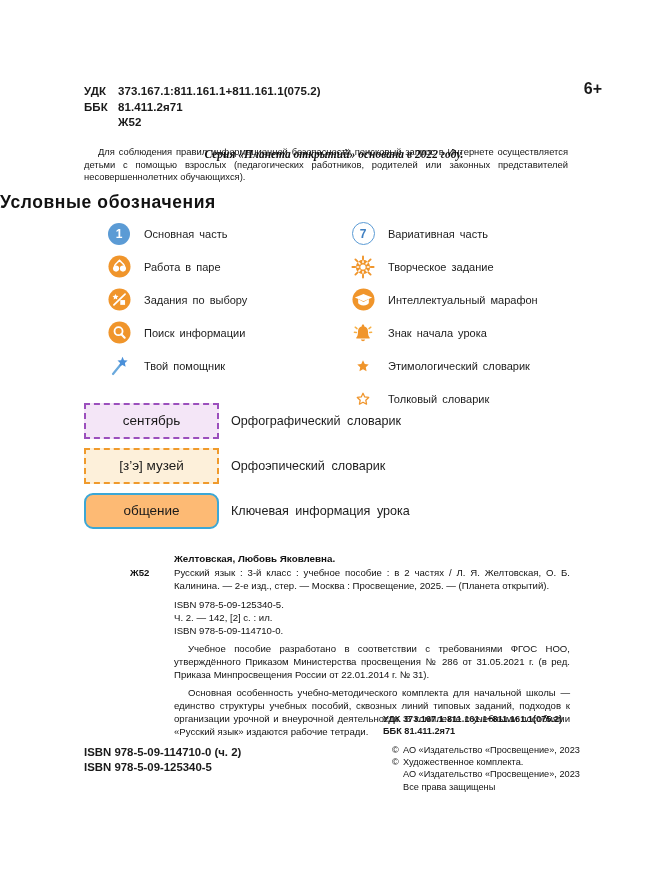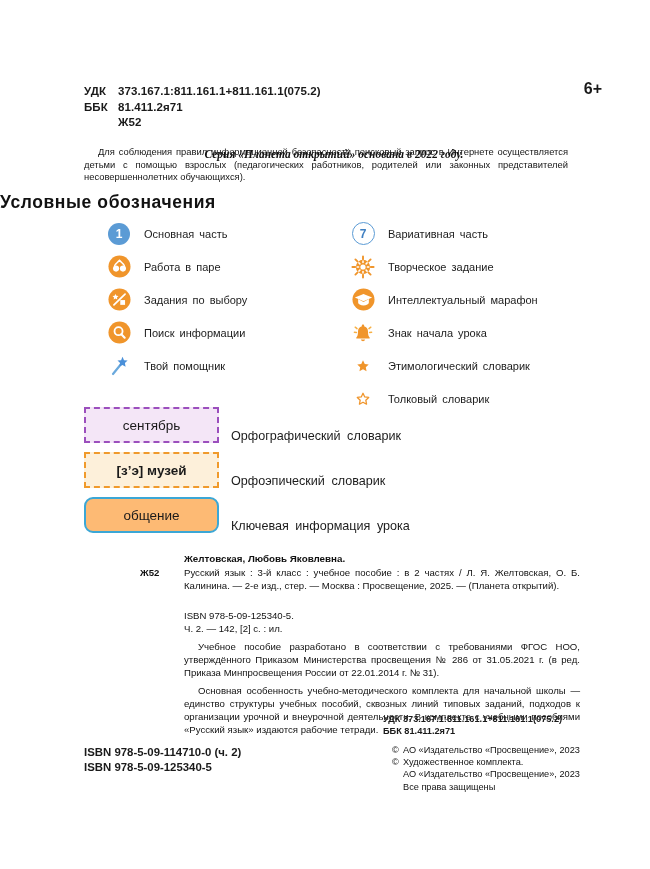--- a/index.html
+++ b/index.html
@@ -65,38 +65,38 @@
 
   
   .circ{width:22px;height:22px;border-radius:50%;display:flex;align-items:center;justify-content:center;}
   .circ.blue{background:#5b9bd5;}
   .circ.outline{background:#fff;border:1.6px solid #5b9bd5;box-sizing:border-box;width:23px;height:23px;}
   .circ-num{font-size:12px;font-weight:700;color:#fff;line-height:1;}
   .circ-num.blue-txt{color:#3f7fc1;font-weight:600;}
 
   
   .boxes{position:absolute;left:84px;top:398px;width:500px;}
-  .box-row{display:flex;align-items:flex-end;height:45px;}
+  .box-row{display:flex;align-items:center;height:45px;}
   .wbox{
     width:135px;flex:0 0 135px;height:36px;
     display:flex;align-items:center;justify-content:center;
     font-size:13.5px;color:#1a1a1a;box-sizing:border-box;
   }
   .wbox.ortho{background:#f4e6f7;border:2px dashed #9b4fbd;}
-  .wbox.orfo{background:#fdf0da;border:2px dashed #f09a2b;font-weight:700;}
+  .wbox.orfo{background:#fdf0da;border:2px dashed #f09a2b;font-weight:400;}
   .wbox.key{background:#fdba74;border:2px solid #3ba7d6;border-radius:9px;}
   .box-lab{font-size:12.6px;margin-left:12px;word-spacing:3px;color:#1c1c1c;}
 
   
-  .bib{position:absolute;left:140px;top:552px;width:440px;font-size:9.6px;line-height:13px;color:#111;}
+  .bib{position:absolute;left:130px;top:552px;width:440px;font-size:9.6px;line-height:13px;color:#111;}
   .bib-author{font-weight:700;margin-left:44px;font-size:9.8px;}
   .bib-main{display:flex;margin-top:1px;}
   .bib-code{width:44px;flex:0 0 44px;font-weight:700;}
   .bib-body{flex:1;text-align:justify;}
-  .bib-isbns{margin-left:44px;margin-top:17px;}
+  .bib-isbns{margin-left:44px;margin-top:6px;}
   .bib-para{margin-left:44px;margin-top:5px;text-indent:14px;text-align:justify;width:396px;}
 
   
   .udk-foot{position:absolute;left:383px;top:714px;font-size:9.2px;line-height:11.8px;font-weight:700;white-space:nowrap;}
   .isbn-foot{position:absolute;left:84px;top:745px;font-size:11.4px;line-height:15px;font-weight:700;}
   .copy-foot{position:absolute;left:392px;top:744px;font-size:9.2px;line-height:12.2px;color:#111;}
   .copy-line{display:flex;}
   .copy-mark{width:11px;flex:0 0 11px;}
   .copy-ind{margin-left:11px;}
 </style>
@@ -292,20 +292,21 @@
 
   <div class="bib">
     <div class="bib-author">Желтовская, Любовь Яковлевна.</div>
     <div class="bib-main">
       <span class="bib-code">Ж52</span>
       <span class="bib-body">Русский язык : 3-й класс : учебное пособие : в 2 частях / Л. Я. Желтовская, О. Б. Калинина. — 2-е изд., стер. — Москва : Просвещение, 2025. — (Планета открытий).</span>
     </div>
     <div class="bib-isbns">
       <div>ISBN 978-5-09-125340-5.</div>
       <div>Ч. 2. — 142, [2] с. : ил.</div>
+      <div>ISBN 978-5-09-114710-0.</div>
     </div>
     <div class="bib-para">Учебное пособие разработано в соответствии с требованиями ФГОС НОО, утверждённого Приказом Министерства просвещения № 286 от 31.05.2021 г. (в ред. Приказа Минпросвещения России от 22.01.2014 г. № 31).</div>
     <div class="bib-para">Основная особенность учебно-методического комплекта для начальной школы — единство структуры учебных пособий, сквозных линий типовых заданий, подходов к организации урочной и внеурочной деятельности. В комплекте с учебными пособиями «Русский язык» издаются рабочие тетради.</div>
   </div>
 
   <div class="udk-foot">
     <div>УДК 373.167.1:811.161.1+811.161.1(075.2)</div>
     <div>ББК 81.411.2я71</div>
   </div>
 

